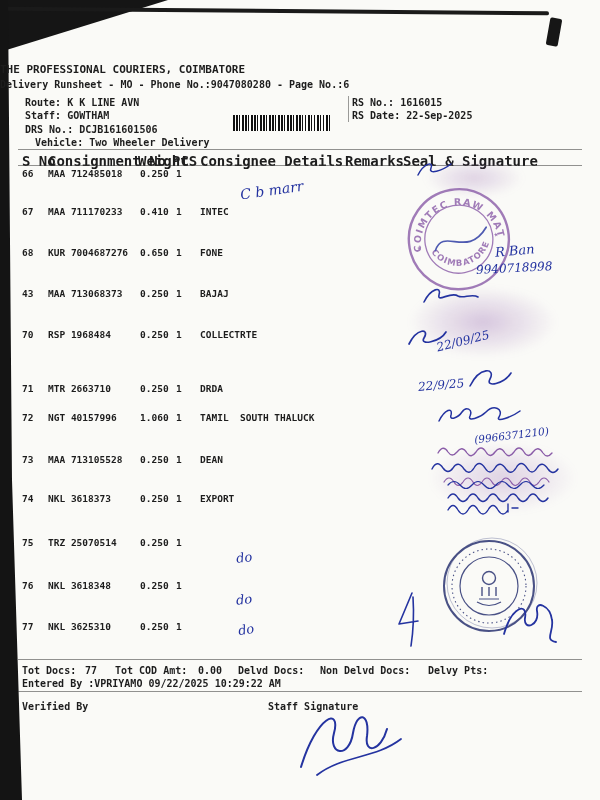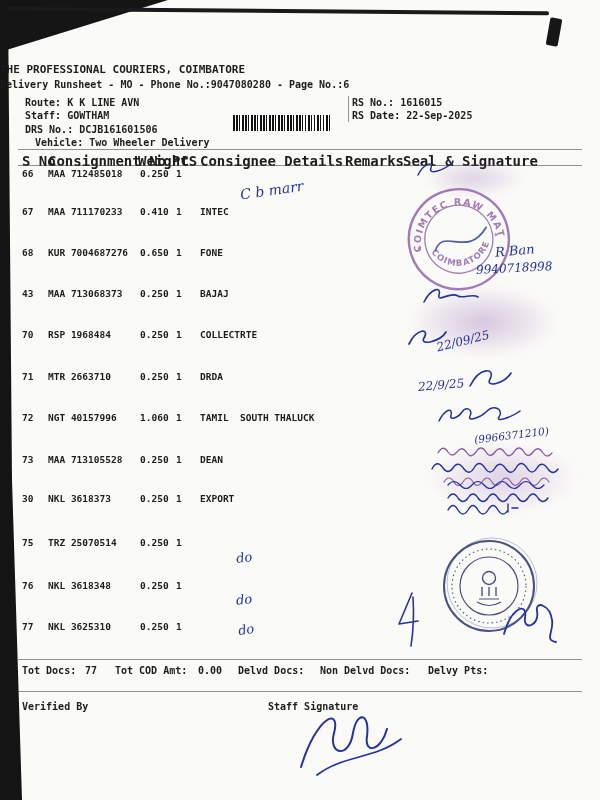--- a/index.html
+++ b/index.html
@@ -85,21 +85,21 @@
         <span class="col-pcs">1</span>
         <span class="col-consignee">BAJAJ</span>
       </div>
       <div class="trow" style="top: 329px;">
         <span class="col-sno">70</span>
         <span class="col-consignment">RSP 1968484</span>
         <span class="col-weight">0.250</span>
         <span class="col-pcs">1</span>
         <span class="col-consignee">COLLECTRTE</span>
       </div>
-      <div class="trow" style="top: 371px; text-align: right;">
+      <div class="trow" style="top: 383px; text-align: right;">
         <span class="col-sno">71</span>
         <span class="col-consignment">MTR 2663710</span>
         <span class="col-weight">0.250</span>
         <span class="col-pcs">1</span>
         <span class="col-consignee">DRDA</span>
       </div>
       <div class="trow" style="top: 412px;">
         <span class="col-sno">72</span>
         <span class="col-consignment">NGT 40157996</span>
         <span class="col-weight">1.060</span>
@@ -107,21 +107,21 @@
         <span class="col-consignee">TAMIL  SOUTH THALUCK</span>
       </div>
       <div class="trow" style="top: 454px;">
         <span class="col-sno">73</span>
         <span class="col-consignment">MAA 713105528</span>
         <span class="col-weight">0.250</span>
         <span class="col-pcs">1</span>
         <span class="col-consignee">DEAN</span>
       </div>
       <div class="trow" style="top: 493px;">
-        <span class="col-sno">30</span>
+        <span class="col-sno">74</span>
         <span class="col-consignment">NKL 3618373</span>
         <span class="col-weight">0.250</span>
         <span class="col-pcs">1</span>
         <span class="col-consignee">EXPORT</span>
       </div>
       <div class="trow" style="top: 537px; text-align: center;">
         <span class="col-sno">75</span>
         <span class="col-consignment">TRZ 25070514</span>
         <span class="col-weight">0.250</span>
         <span class="col-pcs">1</span>
@@ -233,20 +233,21 @@
   </svg>
 
   <div class="hline" style="left:18px;top:659px;width:564px"></div>
   <span class="mono t95" style="left:22px;top:665px">Tot Docs:</span>
   <span class="mono t95" style="left:85px;top:665px">77</span>
   <span class="mono t95" style="left:115px;top:665px">Tot COD Amt:</span>
   <span class="mono t95" style="left:198px;top:665px">0.00</span>
   <span class="mono t95" style="left:238px;top:665px">Delvd Docs:</span>
   <span class="mono t95" style="left:320px;top:665px">Non Delvd Docs:</span>
   <span class="mono t95" style="left:428px;top:665px">Delvy Pts:</span>
+  <span class="mono t95" style="left:22px;top:678px">Entered By :VPRIYAMO 09/22/2025 10:29:22 AM</span>
   <div class="hline" style="left:18px;top:691px;width:564px"></div>
   <span class="mono t95" style="left:22px;top:701px">Verified By</span>
   <span class="mono t95" style="left:268px;top:701px">Staff Signature</span>
 
   <svg width="135" height="98" style="left:283px;top:693px">
     <path class="ink" stroke-width="2" d="M18 74 C34 22 58 14 51 40 C45 62 66 66 70 40 C74 17 87 20 84 43 C81 62 98 58 104 36"></path>
     <path class="ink" stroke-width="1.8" d="M34 82 C60 62 92 66 118 46"></path>
   </svg>
 
 </div>

